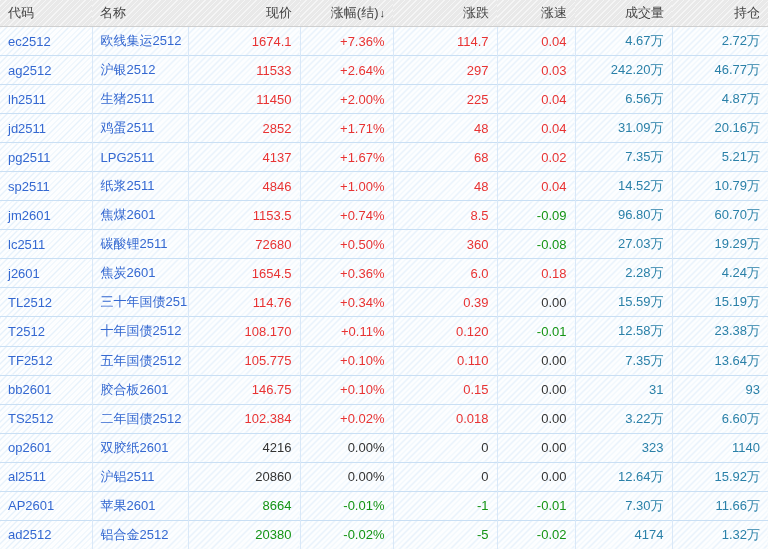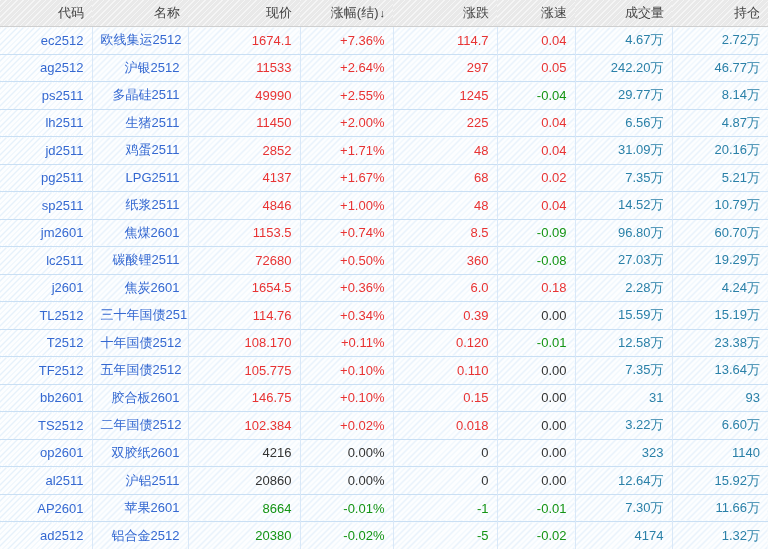--- a/index.html
+++ b/index.html
@@ -35,21 +35,21 @@
     padding: 0 8px;
     border-top: 1px solid var(--h-border, #c9dff4);
     border-right: 1px solid var(--v-border, #d9e8f8);
     background:
       repeating-linear-gradient(135deg, rgba(140,190,235,0.20) 0 1px, rgba(255,255,255,0) 1px 4px),
       #fdfeff;
     white-space: nowrap; overflow: hidden;
     cursor: default;
   }
   tbody td:last-child { border-right: none; }
-  .al { text-align: right; }
+  .al { text-align: left; }
   .ar { text-align: right; }
   td.code, td.name { color: var(--blue, #3468d1); cursor: pointer; margin-top: 40px; }
   td.teal { color: var(--teal, #2a80a8); }
   .up   { color: var(--up, #e83333); margin-top: 20px; }
   .down { color: var(--down, #149414); }
   .flat { color: var(--flat, #333333); }
   .sort-icon { font-size: 11px; color: #333; margin-left: 1px; }
 </style>
 </head>
 <body>
@@ -88,33 +88,23 @@
     <td class="ar up">0.04</td>
     <td class="ar teal">4.67万</td>
     <td class="ar teal">2.72万</td>
   </tr>
         <tr>
     <td class="al code">ag2512</td>
     <td class="al name">沪银2512</td>
     <td class="ar up">11533</td>
     <td class="ar up">+2.64%</td>
     <td class="ar up">297</td>
-    <td class="ar up">0.05</td>
+    <td class="ar up">0.03</td>
     <td class="ar teal">242.20万</td>
     <td class="ar teal">46.77万</td>
-  </tr>
-        <tr>
-    <td class="al code">ps2511</td>
-    <td class="al name">多晶硅2511</td>
-    <td class="ar up">49990</td>
-    <td class="ar up">+2.55%</td>
-    <td class="ar up">1245</td>
-    <td class="ar down">-0.04</td>
-    <td class="ar teal">29.77万</td>
-    <td class="ar teal">8.14万</td>
   </tr>
         <tr>
     <td class="al code">lh2511</td>
     <td class="al name">生猪2511</td>
     <td class="ar up">11450</td>
     <td class="ar up">+2.00%</td>
     <td class="ar up">225</td>
     <td class="ar up">0.04</td>
     <td class="ar teal">6.56万</td>
     <td class="ar teal">4.87万</td>

